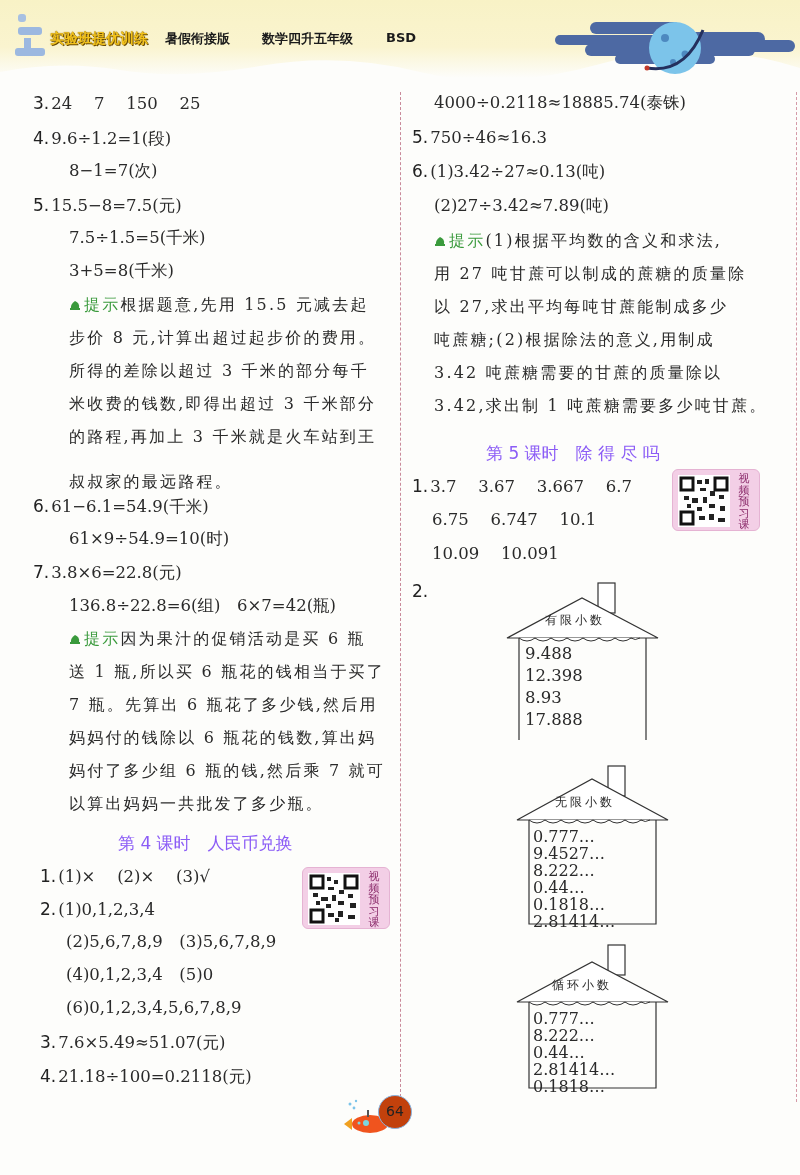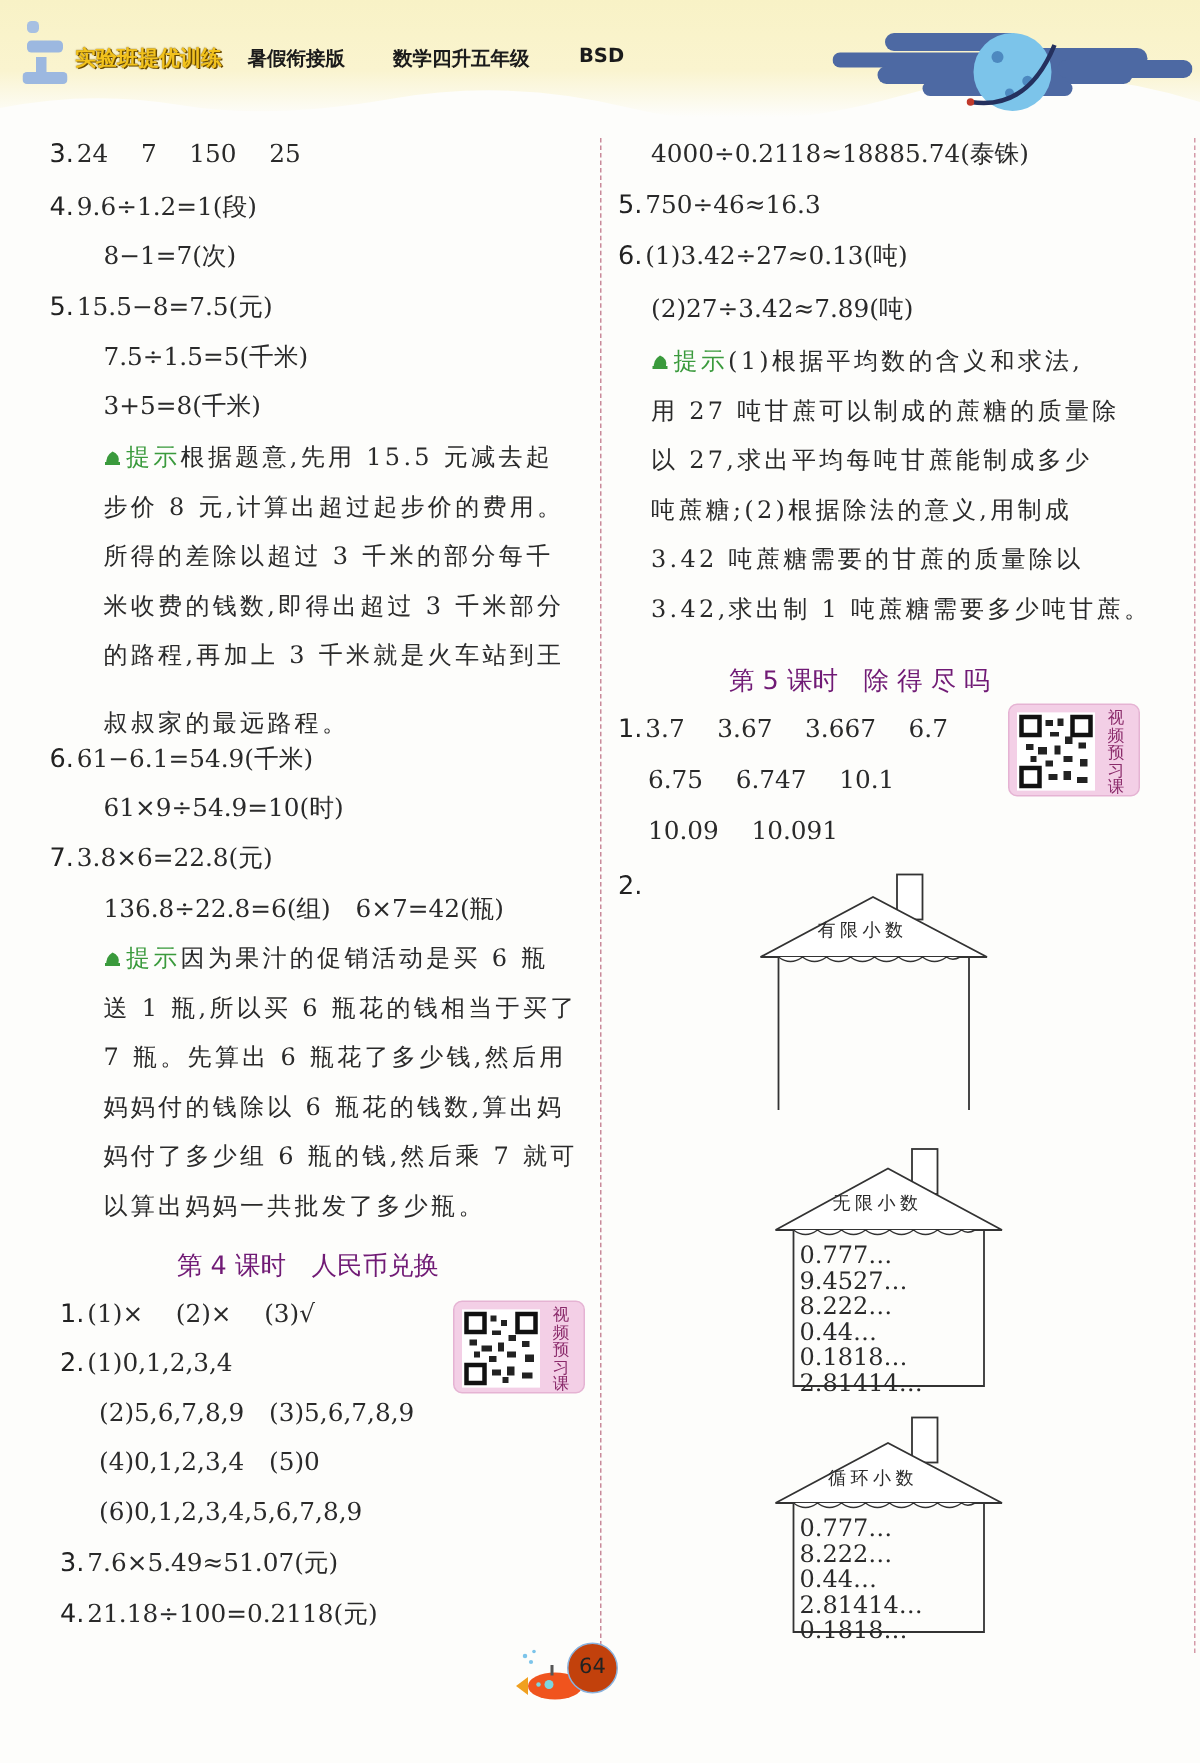--- a/index.html
+++ b/index.html
@@ -24,21 +24,21 @@
   .divider { position: absolute; left: 400px; top: 92px; height: 1010px; width: 0;
     border-left: 1.5px dashed #c98a9a; }
   .edge-right { position: absolute; left: 796px; top: 92px; height: 1010px; width: 0;
     border-left: 1.5px dashed #d49aa8; }
 
   .line { position: absolute; font-size: 16.5px; white-space: nowrap; line-height: 1; }
   .num { font-family: "DejaVu Sans", sans-serif; font-size: 17px; color: #222; margin-right: 2px; }
   .hint-label { font-family: "DejaVu Sans", sans-serif; color: #3a9a3c; font-size: 16px; font-weight: normal; }
   .hint-icon { display: inline-block; width: 12px; height: 12px; margin-right: 3px; vertical-align: -1px; }
   .hint-text { font-size: 16px; letter-spacing: 2.2px; }
-  .section-title { position: absolute; font-family: "DejaVu Sans", sans-serif; font-size: 17px; color: #701a75; white-space: nowrap; }
+  .section-title { position: absolute; font-family: "DejaVu Sans", sans-serif; font-size: 17px; color: #8b5cf6; white-space: nowrap; }
 
   .qr { position: absolute; width: 88px; height: 62px; background: #f3cfe6; border-radius: 6px;
     border: 1px solid #e5b3d3; }
   .qr-code { position: absolute; left: 5px; top: 5px; width: 52px; height: 52px; background: #fff; }
   .qr-label { position: absolute; left: 62px; top: 3px; width: 18px; font-size: 11px; line-height: 11.5px;
     color: #8a2a6a; text-align: center; }
 
   .house { position: absolute; }
   .house svg { position: absolute; left: 0; top: 0; }
   .house-title { position: absolute; font-size: 12px; letter-spacing: 3px; white-space: nowrap; }
@@ -261,20 +261,24 @@
   </div>
 
   <div class="house" style="left:505px;top:580px;width:155px;height:160px;">
     <svg width="155" height="160" viewBox="0 0 155 160">
       <rect x="93" y="3" width="17" height="30" fill="#fff" stroke="#333" stroke-width="1.2"></rect>
       <path d="M2 58 L77 18 L153 58 Z" fill="#fff" stroke="#333" stroke-width="1.2"></path>
       <path d="M14 58 L14 160 M141 58 L141 160" stroke="#333" stroke-width="1.2" fill="none"></path>
       <path d="M14 58 q8 6 16 0 q8 6 16 0 q8 6 16 0 q8 6 16 0 q8 6 16 0 q8 6 16 0 q8 6 16 0 q4 3 9 0" stroke="#333" stroke-width="1" fill="#fff"></path>
     </svg>
     <div class="house-title" style="left:40px;top:32px;">有限小数</div>
+    <div class="house-grid" style="left:20px;top:63px;">
+      <div><span>9.488</span><span>12.398</span></div>
+      <div><span>8.93</span><span>17.888</span></div>
+    </div>
   </div>
 
   <div class="house" style="left:515px;top:764px;width:155px;height:162px;">
     <svg width="155" height="162" viewBox="0 0 155 162">
       <rect x="93" y="2" width="17" height="30" fill="#fff" stroke="#333" stroke-width="1.2"></rect>
       <path d="M2 56 L77 15 L153 56 Z" fill="#fff" stroke="#333" stroke-width="1.2"></path>
       <path d="M14 56 L14 160 L141 160 L141 56" stroke="#333" stroke-width="1.2" fill="none"></path>
       <path d="M14 56 q8 6 16 0 q8 6 16 0 q8 6 16 0 q8 6 16 0 q8 6 16 0 q8 6 16 0 q8 6 16 0 q4 3 9 0" stroke="#333" stroke-width="1" fill="#fff"></path>
     </svg>
     <div class="house-title" style="left:40px;top:30px;">无限小数</div>

